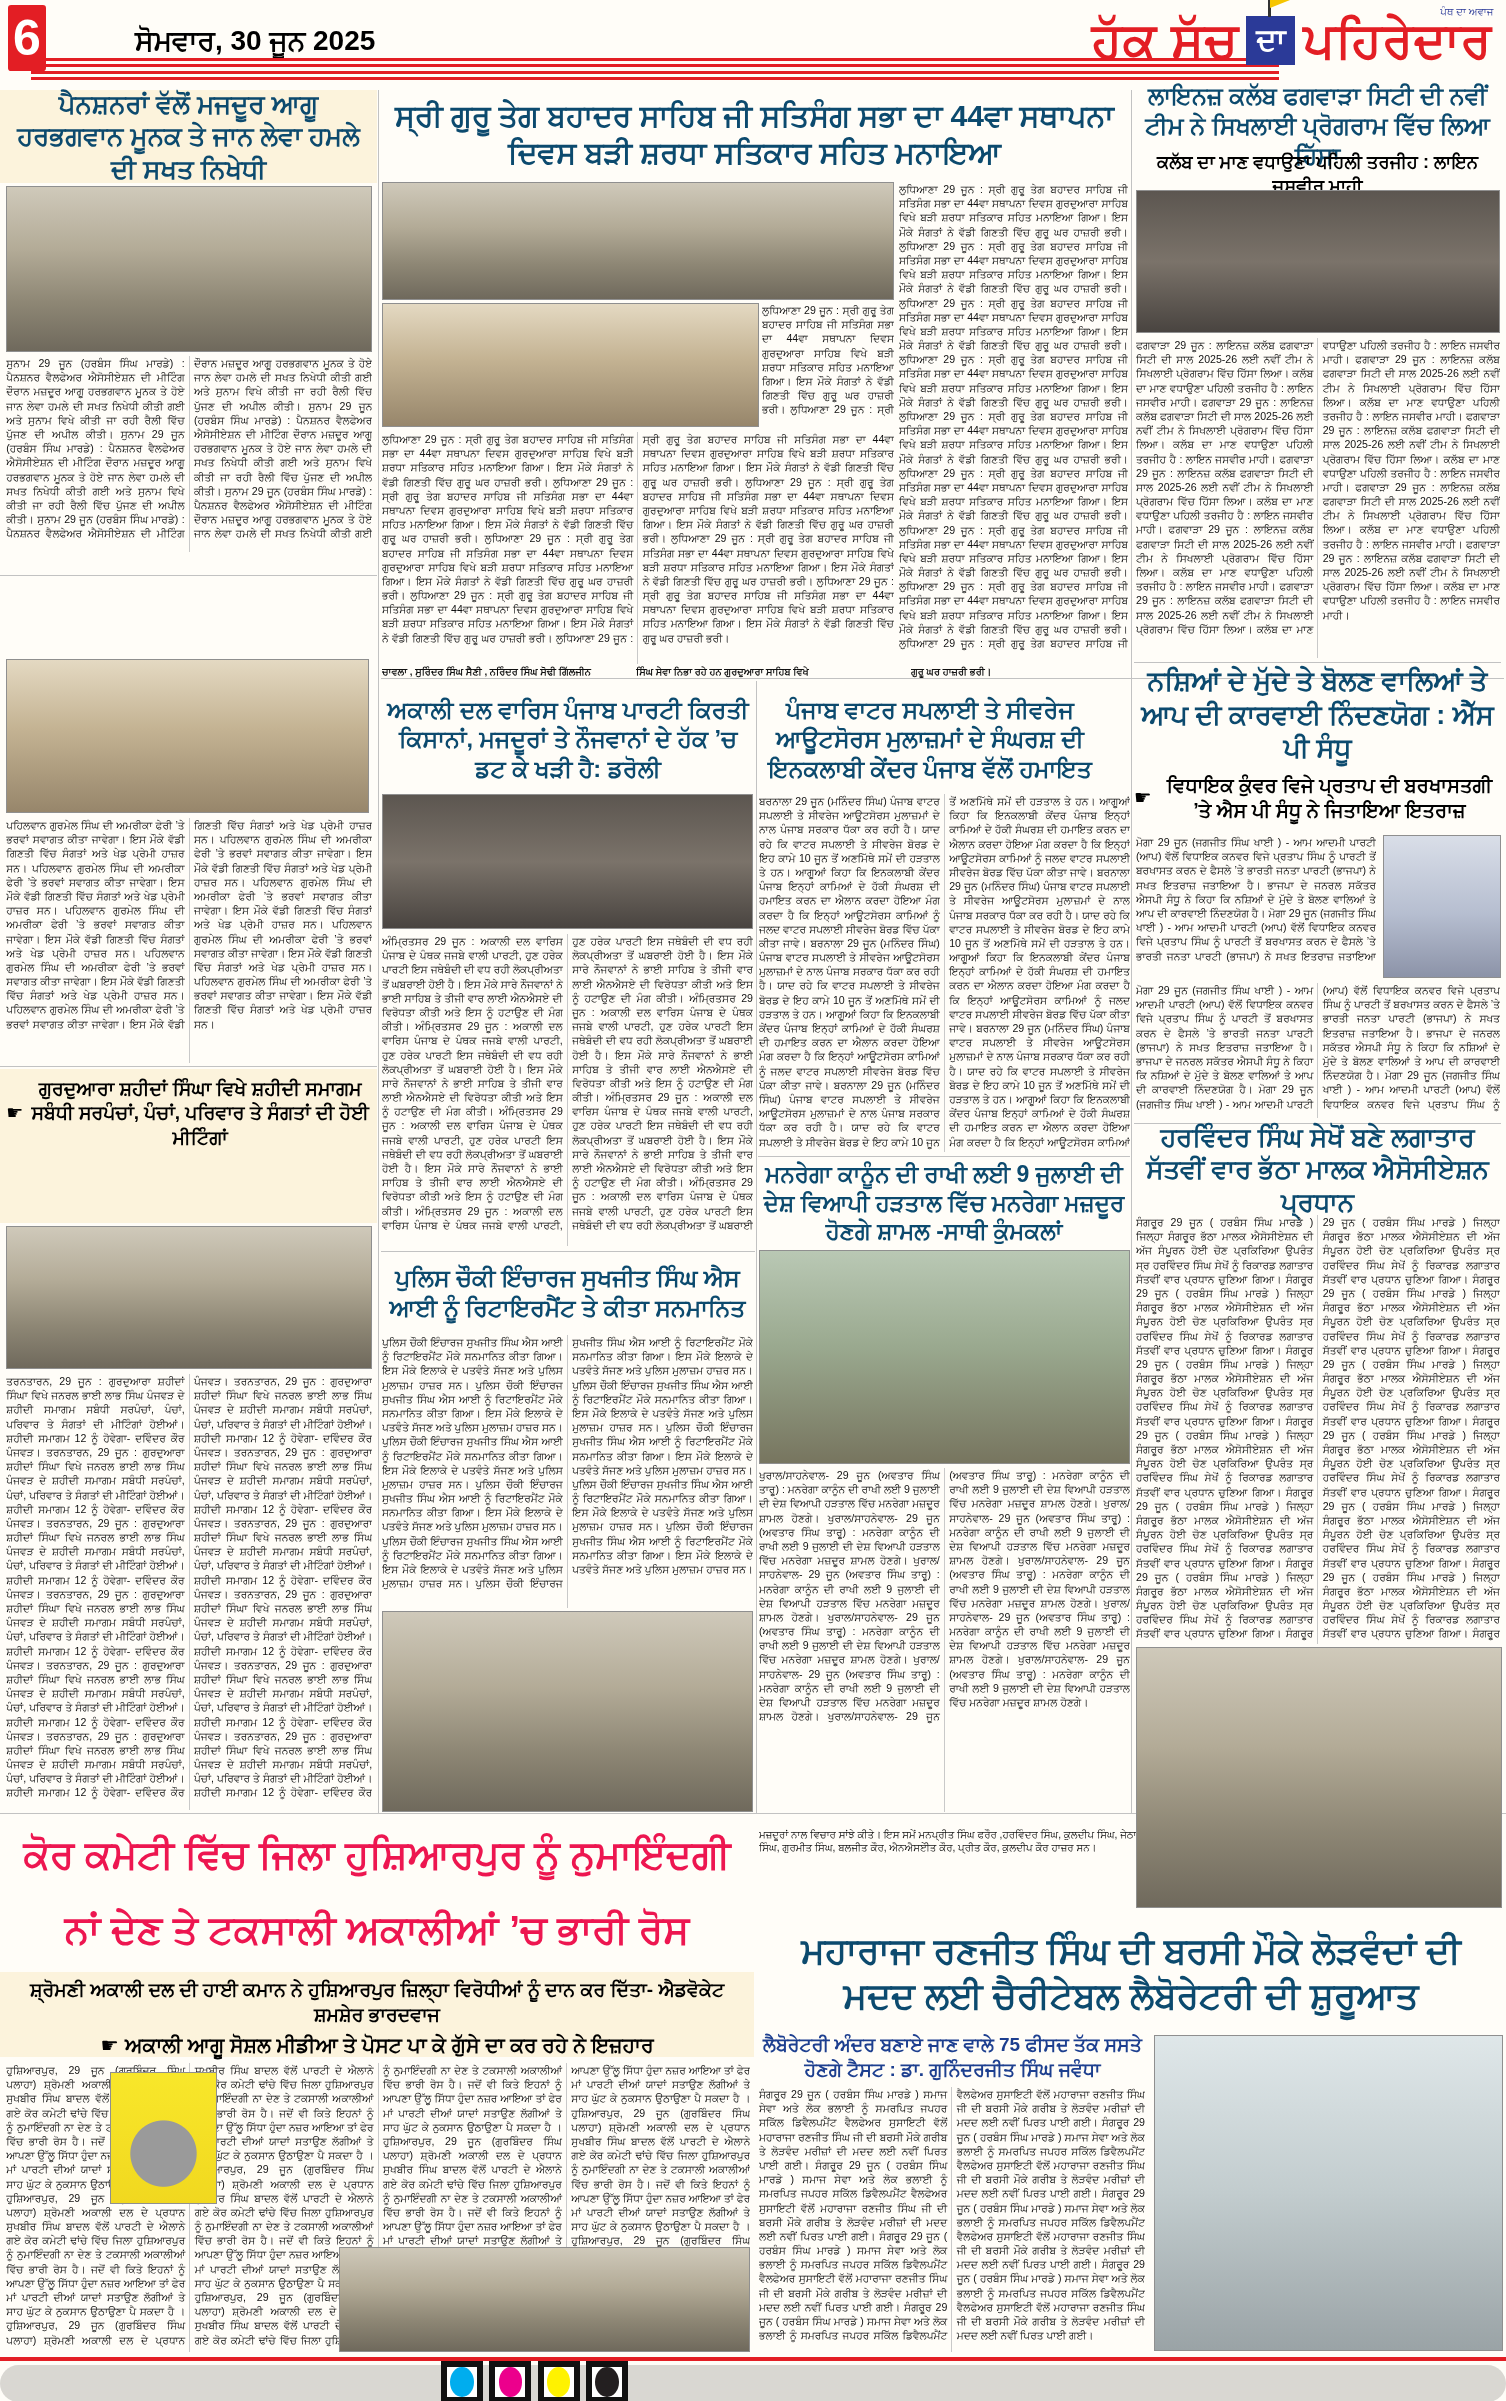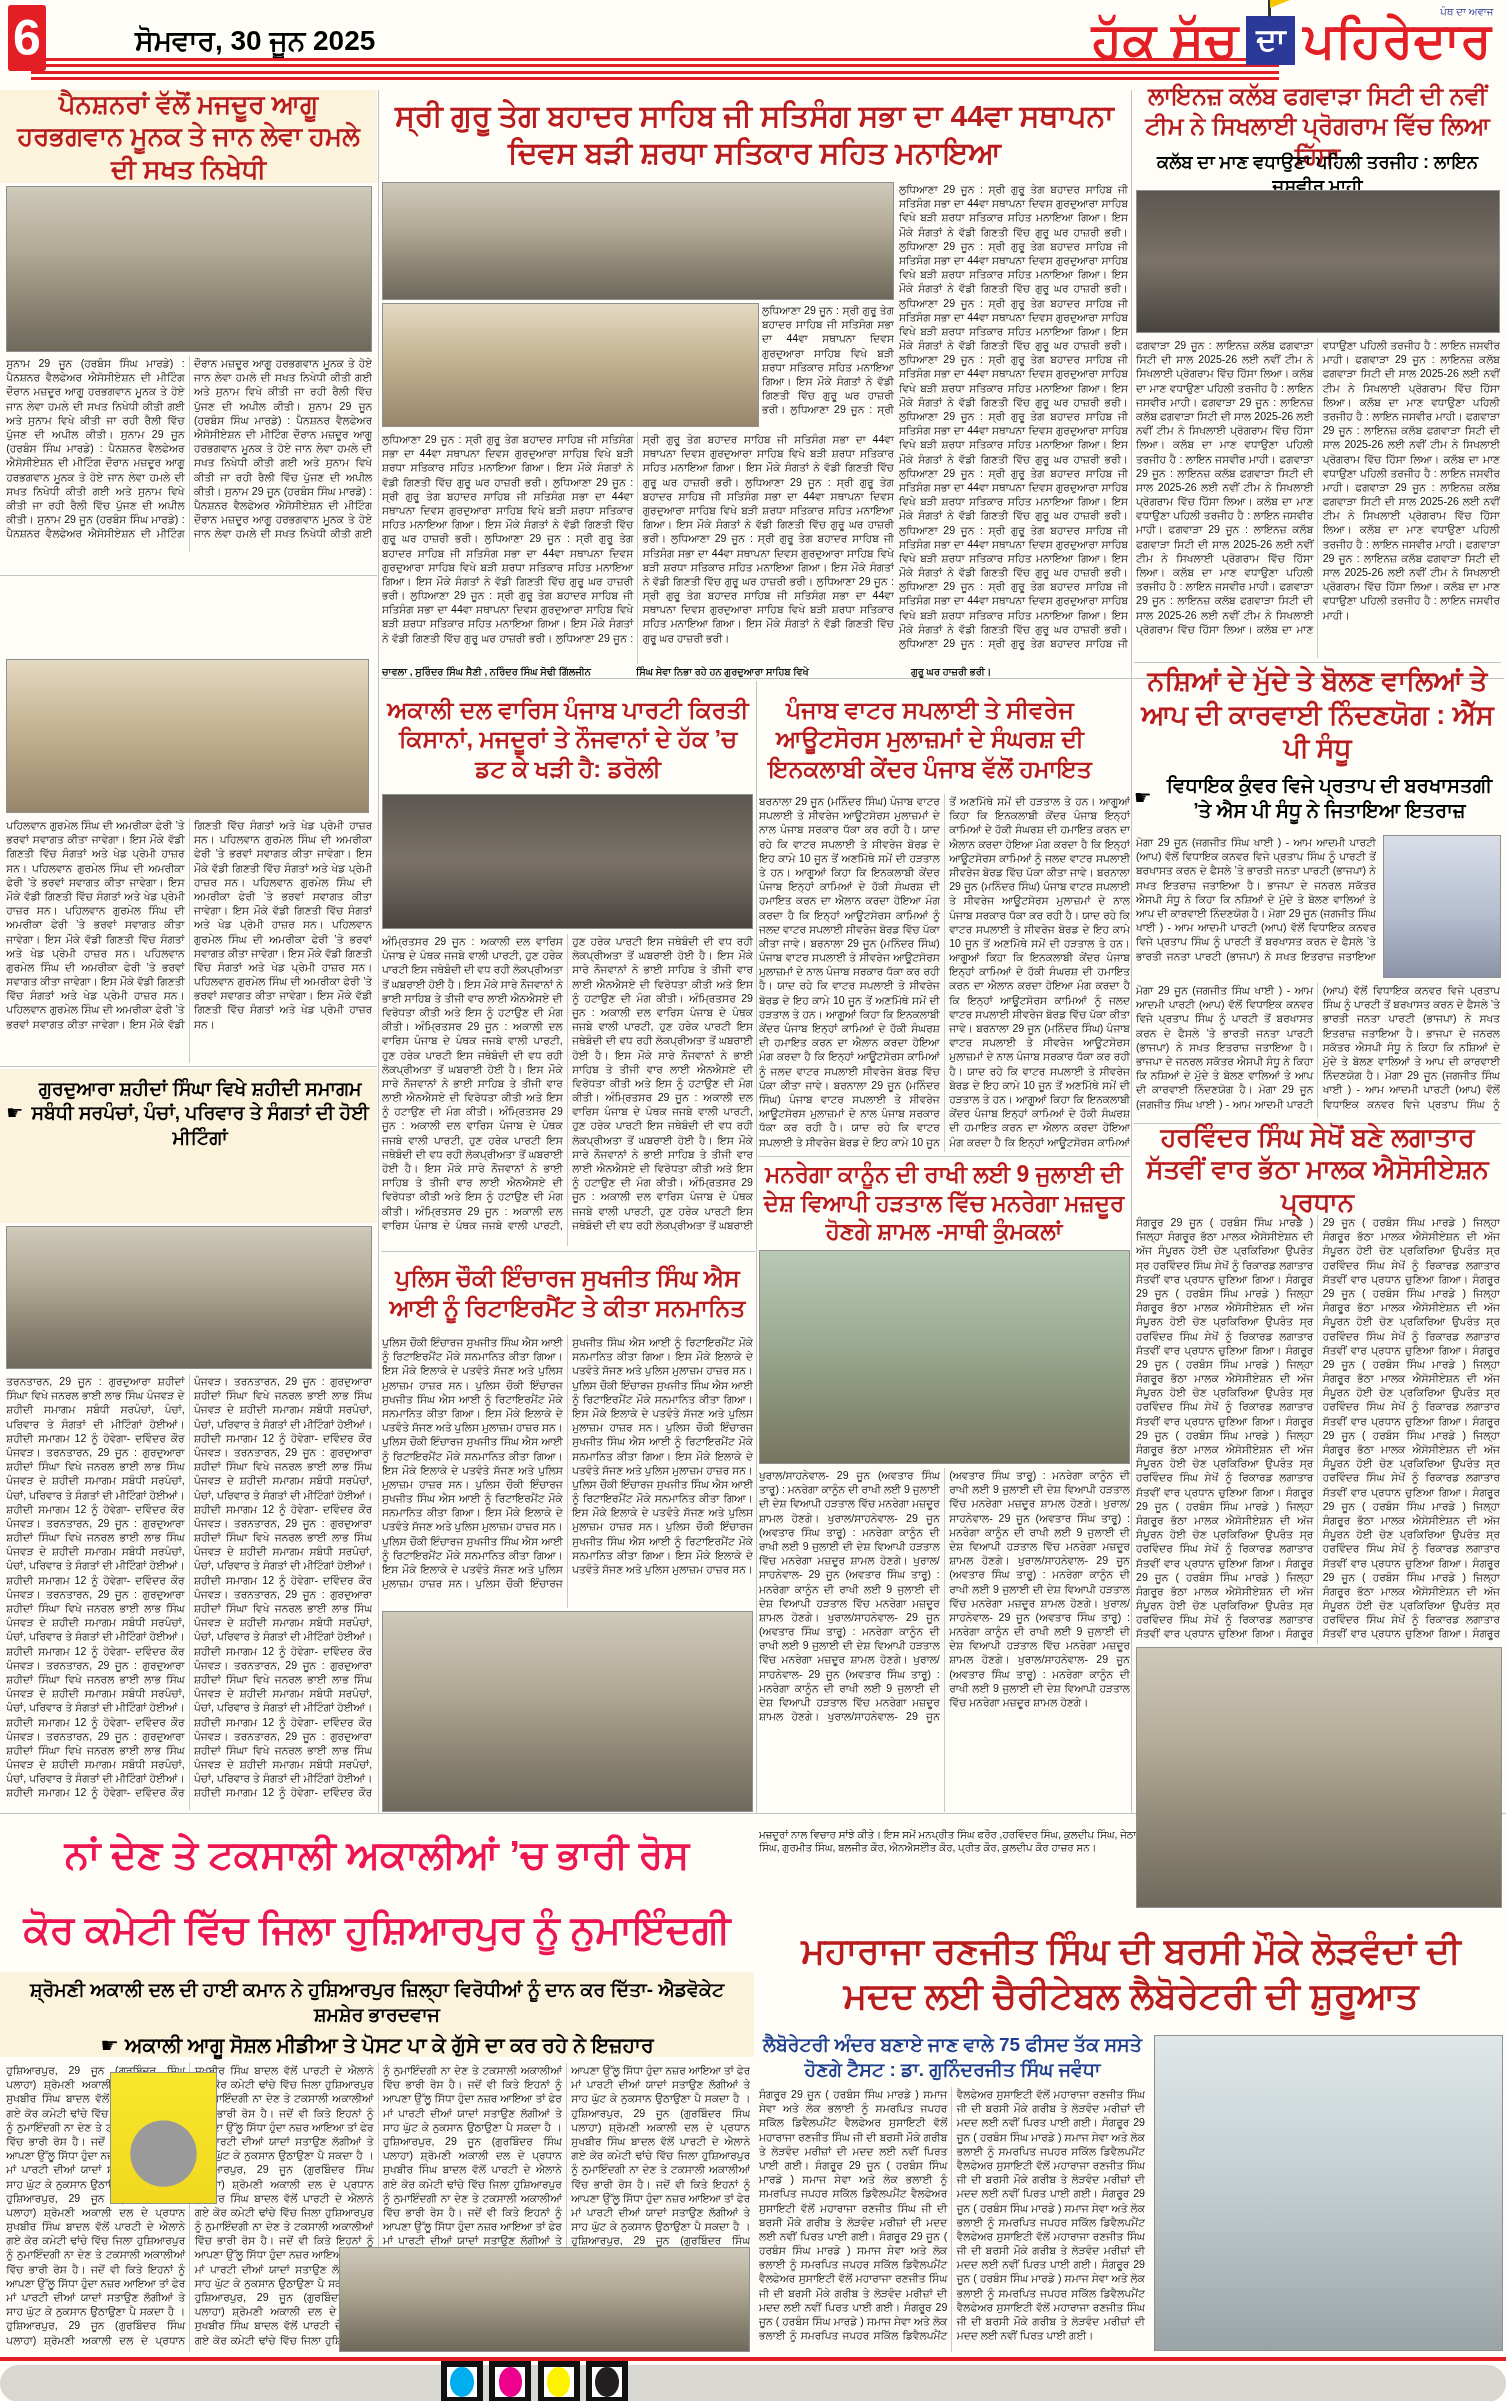--- a/index.html
+++ b/index.html
@@ -17,21 +17,21 @@
   .stripe{background:#e31e24;height:3.1px;}
   .masthead{display:flex;align-items:flex-end;gap:7.9px;}
   .mast-red{color:#e31e24;font-size:49px;font-weight:bold;line-height:1;letter-spacing:0.8px;}
   .da-box{position:relative;background:#2b3a98;color:#fff;font-size:31px;font-weight:bold;
     width:49px;height:49px;display:flex;align-items:center;justify-content:center;}
   .flagpole{position:absolute;left:22px;top:-23.6px;width:2.4px;height:25px;background:#333;}
   .flag{position:absolute;left:24px;top:-23.6px;width:0;height:0;
     border-top:8.6px solid transparent;border-bottom:8.6px solid transparent;border-left:20.4px solid #f6c500;}
   .tagline{color:#2b3a98;font-size:10.2px;font-weight:normal;margin-left:48px;}
   
-  .hl{font-weight:bold;text-align:center;line-height:1.25;color:#b91c1c;
+  .hl{font-weight:bold;text-align:center;line-height:1.25;color:#0c4a6e;
     display:flex;align-items:center;justify-content:center;}
   .hl-cream{background:#fcf3dc;}
   .hl-sub{font-weight:bold;text-align:center;line-height:1.3;color:#000;
     display:flex;align-items:center;justify-content:center;}
   .hl-red{color:#ed1650;}
   .hl-blue{color:#1d3f8f;}
   .pointer{margin-right:6.3px;}
   
   .body-txt{font-size:10.6px;line-height:1.34;text-align:justify;overflow:hidden;
     column-gap:9.4px;column-rule:0.8px solid #c9c9c9;}
@@ -148,22 +148,22 @@
   </div>
   <div class="abs photo ph-portrait" style="left:1383px;top:835px;width:118px;height:143px;"></div>
   <div class="abs body-txt" style="left:1136px;top:835px;width:240px;height:143px;column-count:1;">ਮੋਗਾ 29 ਜੂਨ (ਜਗਜੀਤ ਸਿੰਘ ਖਾਈ ) - ਆਮ ਆਦਮੀ ਪਾਰਟੀ (ਆਪ) ਵੱਲੋਂ ਵਿਧਾਇਕ ਕਨਵਰ ਵਿਜੇ ਪ੍ਰਤਾਪ ਸਿੰਘ ਨੂੰ ਪਾਰਟੀ ਤੋਂ ਬਰਖਾਸਤ ਕਰਨ ਦੇ ਫੈਸਲੇ ’ਤੇ ਭਾਰਤੀ ਜਨਤਾ ਪਾਰਟੀ (ਭਾਜਪਾ) ਨੇ ਸਖਤ ਇਤਰਾਜ਼ ਜਤਾਇਆ ਹੈ। ਭਾਜਪਾ ਦੇ ਜਨਰਲ ਸਕੱਤਰ ਐਸਪੀ ਸੰਧੂ ਨੇ ਕਿਹਾ ਕਿ ਨਸ਼ਿਆਂ ਦੇ ਮੁੱਦੇ ਤੇ ਬੋਲਣ ਵਾਲਿਆਂ ਤੇ ਆਪ ਦੀ ਕਾਰਵਾਈ ਨਿੰਦਣਯੋਗ ਹੈ। ਮੋਗਾ 29 ਜੂਨ (ਜਗਜੀਤ ਸਿੰਘ ਖਾਈ ) - ਆਮ ਆਦਮੀ ਪਾਰਟੀ (ਆਪ) ਵੱਲੋਂ ਵਿਧਾਇਕ ਕਨਵਰ ਵਿਜੇ ਪ੍ਰਤਾਪ ਸਿੰਘ ਨੂੰ ਪਾਰਟੀ ਤੋਂ ਬਰਖਾਸਤ ਕਰਨ ਦੇ ਫੈਸਲੇ ’ਤੇ ਭਾਰਤੀ ਜਨਤਾ ਪਾਰਟੀ (ਭਾਜਪਾ) ਨੇ ਸਖਤ ਇਤਰਾਜ਼ ਜਤਾਇਆ ਹੈ। ਭਾਜਪਾ ਦੇ ਜਨਰਲ ਸਕੱਤਰ ਐਸਪੀ ਸੰਧੂ ਨੇ ਕਿਹਾ ਕਿ ਨਸ਼ਿਆਂ ਦੇ ਮੁੱਦੇ ਤੇ ਬੋਲਣ ਵਾਲਿਆਂ ਤੇ ਆਪ ਦੀ ਕਾਰਵਾਈ ਨਿੰਦਣਯੋਗ ਹੈ।</div>
   <div class="abs body-txt cols2" style="left:1136px;top:983px;width:364px;height:135px;">ਮੋਗਾ 29 ਜੂਨ (ਜਗਜੀਤ ਸਿੰਘ ਖਾਈ ) - ਆਮ ਆਦਮੀ ਪਾਰਟੀ (ਆਪ) ਵੱਲੋਂ ਵਿਧਾਇਕ ਕਨਵਰ ਵਿਜੇ ਪ੍ਰਤਾਪ ਸਿੰਘ ਨੂੰ ਪਾਰਟੀ ਤੋਂ ਬਰਖਾਸਤ ਕਰਨ ਦੇ ਫੈਸਲੇ ’ਤੇ ਭਾਰਤੀ ਜਨਤਾ ਪਾਰਟੀ (ਭਾਜਪਾ) ਨੇ ਸਖਤ ਇਤਰਾਜ਼ ਜਤਾਇਆ ਹੈ। ਭਾਜਪਾ ਦੇ ਜਨਰਲ ਸਕੱਤਰ ਐਸਪੀ ਸੰਧੂ ਨੇ ਕਿਹਾ ਕਿ ਨਸ਼ਿਆਂ ਦੇ ਮੁੱਦੇ ਤੇ ਬੋਲਣ ਵਾਲਿਆਂ ਤੇ ਆਪ ਦੀ ਕਾਰਵਾਈ ਨਿੰਦਣਯੋਗ ਹੈ। ਮੋਗਾ 29 ਜੂਨ (ਜਗਜੀਤ ਸਿੰਘ ਖਾਈ ) - ਆਮ ਆਦਮੀ ਪਾਰਟੀ (ਆਪ) ਵੱਲੋਂ ਵਿਧਾਇਕ ਕਨਵਰ ਵਿਜੇ ਪ੍ਰਤਾਪ ਸਿੰਘ ਨੂੰ ਪਾਰਟੀ ਤੋਂ ਬਰਖਾਸਤ ਕਰਨ ਦੇ ਫੈਸਲੇ ’ਤੇ ਭਾਰਤੀ ਜਨਤਾ ਪਾਰਟੀ (ਭਾਜਪਾ) ਨੇ ਸਖਤ ਇਤਰਾਜ਼ ਜਤਾਇਆ ਹੈ। ਭਾਜਪਾ ਦੇ ਜਨਰਲ ਸਕੱਤਰ ਐਸਪੀ ਸੰਧੂ ਨੇ ਕਿਹਾ ਕਿ ਨਸ਼ਿਆਂ ਦੇ ਮੁੱਦੇ ਤੇ ਬੋਲਣ ਵਾਲਿਆਂ ਤੇ ਆਪ ਦੀ ਕਾਰਵਾਈ ਨਿੰਦਣਯੋਗ ਹੈ। ਮੋਗਾ 29 ਜੂਨ (ਜਗਜੀਤ ਸਿੰਘ ਖਾਈ ) - ਆਮ ਆਦਮੀ ਪਾਰਟੀ (ਆਪ) ਵੱਲੋਂ ਵਿਧਾਇਕ ਕਨਵਰ ਵਿਜੇ ਪ੍ਰਤਾਪ ਸਿੰਘ ਨੂੰ ਪਾਰਟੀ ਤੋਂ ਬਰਖਾਸਤ ਕਰਨ ਦੇ ਫੈਸਲੇ ’ਤੇ ਭਾਰਤੀ ਜਨਤਾ ਪਾਰਟੀ (ਭਾਜਪਾ) ਨੇ ਸਖਤ ਇਤਰਾਜ਼ ਜਤਾਇਆ ਹੈ। ਭਾਜਪਾ ਦੇ ਜਨਰਲ ਸਕੱਤਰ ਐਸਪੀ ਸੰਧੂ ਨੇ ਕਿਹਾ ਕਿ ਨਸ਼ਿਆਂ ਦੇ ਮੁੱਦੇ ਤੇ ਬੋਲਣ ਵਾਲਿਆਂ ਤੇ ਆਪ ਦੀ ਕਾਰਵਾਈ ਨਿੰਦਣਯੋਗ ਹੈ।</div>
 
   <div class="abs hl" style="left:1134px;top:1127px;width:367px;height:85px;font-size:26px;">ਹਰਵਿੰਦਰ ਸਿੰਘ ਸੇਖੋਂ ਬਣੇ ਲਗਾਤਾਰ ਸੱਤਵੀਂ ਵਾਰ ਭੱਠਾ ਮਾਲਕ ਐਸੋਸੀਏਸ਼ਨ ਪ੍ਰਧਾਨ</div>
   <div class="abs body-txt cols2" style="left:1136px;top:1215px;width:364px;height:429px;">ਸੰਗਰੂਰ 29 ਜੂਨ ( ਹਰਬੰਸ ਸਿੰਘ ਮਾਰਡੇ ) ਜਿਲ੍ਹਾ ਸੰਗਰੂਰ ਭੱਠਾ ਮਾਲਕ ਐਸੋਸੀਏਸ਼ਨ ਦੀ ਅੱਜ ਸੰਪੂਰਨ ਹੋਈ ਚੋਣ ਪ੍ਰਕਿਰਿਆ ਉਪਰੰਤ ਸ੍ਰ ਹਰਵਿੰਦਰ ਸਿੰਘ ਸੇਖੋਂ ਨੂੰ ਰਿਕਾਰਡ ਲਗਾਤਾਰ ਸੱਤਵੀਂ ਵਾਰ ਪ੍ਰਧਾਨ ਚੁਣਿਆ ਗਿਆ। ਸੰਗਰੂਰ 29 ਜੂਨ ( ਹਰਬੰਸ ਸਿੰਘ ਮਾਰਡੇ ) ਜਿਲ੍ਹਾ ਸੰਗਰੂਰ ਭੱਠਾ ਮਾਲਕ ਐਸੋਸੀਏਸ਼ਨ ਦੀ ਅੱਜ ਸੰਪੂਰਨ ਹੋਈ ਚੋਣ ਪ੍ਰਕਿਰਿਆ ਉਪਰੰਤ ਸ੍ਰ ਹਰਵਿੰਦਰ ਸਿੰਘ ਸੇਖੋਂ ਨੂੰ ਰਿਕਾਰਡ ਲਗਾਤਾਰ ਸੱਤਵੀਂ ਵਾਰ ਪ੍ਰਧਾਨ ਚੁਣਿਆ ਗਿਆ। ਸੰਗਰੂਰ 29 ਜੂਨ ( ਹਰਬੰਸ ਸਿੰਘ ਮਾਰਡੇ ) ਜਿਲ੍ਹਾ ਸੰਗਰੂਰ ਭੱਠਾ ਮਾਲਕ ਐਸੋਸੀਏਸ਼ਨ ਦੀ ਅੱਜ ਸੰਪੂਰਨ ਹੋਈ ਚੋਣ ਪ੍ਰਕਿਰਿਆ ਉਪਰੰਤ ਸ੍ਰ ਹਰਵਿੰਦਰ ਸਿੰਘ ਸੇਖੋਂ ਨੂੰ ਰਿਕਾਰਡ ਲਗਾਤਾਰ ਸੱਤਵੀਂ ਵਾਰ ਪ੍ਰਧਾਨ ਚੁਣਿਆ ਗਿਆ। ਸੰਗਰੂਰ 29 ਜੂਨ ( ਹਰਬੰਸ ਸਿੰਘ ਮਾਰਡੇ ) ਜਿਲ੍ਹਾ ਸੰਗਰੂਰ ਭੱਠਾ ਮਾਲਕ ਐਸੋਸੀਏਸ਼ਨ ਦੀ ਅੱਜ ਸੰਪੂਰਨ ਹੋਈ ਚੋਣ ਪ੍ਰਕਿਰਿਆ ਉਪਰੰਤ ਸ੍ਰ ਹਰਵਿੰਦਰ ਸਿੰਘ ਸੇਖੋਂ ਨੂੰ ਰਿਕਾਰਡ ਲਗਾਤਾਰ ਸੱਤਵੀਂ ਵਾਰ ਪ੍ਰਧਾਨ ਚੁਣਿਆ ਗਿਆ। ਸੰਗਰੂਰ 29 ਜੂਨ ( ਹਰਬੰਸ ਸਿੰਘ ਮਾਰਡੇ ) ਜਿਲ੍ਹਾ ਸੰਗਰੂਰ ਭੱਠਾ ਮਾਲਕ ਐਸੋਸੀਏਸ਼ਨ ਦੀ ਅੱਜ ਸੰਪੂਰਨ ਹੋਈ ਚੋਣ ਪ੍ਰਕਿਰਿਆ ਉਪਰੰਤ ਸ੍ਰ ਹਰਵਿੰਦਰ ਸਿੰਘ ਸੇਖੋਂ ਨੂੰ ਰਿਕਾਰਡ ਲਗਾਤਾਰ ਸੱਤਵੀਂ ਵਾਰ ਪ੍ਰਧਾਨ ਚੁਣਿਆ ਗਿਆ। ਸੰਗਰੂਰ 29 ਜੂਨ ( ਹਰਬੰਸ ਸਿੰਘ ਮਾਰਡੇ ) ਜਿਲ੍ਹਾ ਸੰਗਰੂਰ ਭੱਠਾ ਮਾਲਕ ਐਸੋਸੀਏਸ਼ਨ ਦੀ ਅੱਜ ਸੰਪੂਰਨ ਹੋਈ ਚੋਣ ਪ੍ਰਕਿਰਿਆ ਉਪਰੰਤ ਸ੍ਰ ਹਰਵਿੰਦਰ ਸਿੰਘ ਸੇਖੋਂ ਨੂੰ ਰਿਕਾਰਡ ਲਗਾਤਾਰ ਸੱਤਵੀਂ ਵਾਰ ਪ੍ਰਧਾਨ ਚੁਣਿਆ ਗਿਆ। ਸੰਗਰੂਰ 29 ਜੂਨ ( ਹਰਬੰਸ ਸਿੰਘ ਮਾਰਡੇ ) ਜਿਲ੍ਹਾ ਸੰਗਰੂਰ ਭੱਠਾ ਮਾਲਕ ਐਸੋਸੀਏਸ਼ਨ ਦੀ ਅੱਜ ਸੰਪੂਰਨ ਹੋਈ ਚੋਣ ਪ੍ਰਕਿਰਿਆ ਉਪਰੰਤ ਸ੍ਰ ਹਰਵਿੰਦਰ ਸਿੰਘ ਸੇਖੋਂ ਨੂੰ ਰਿਕਾਰਡ ਲਗਾਤਾਰ ਸੱਤਵੀਂ ਵਾਰ ਪ੍ਰਧਾਨ ਚੁਣਿਆ ਗਿਆ। ਸੰਗਰੂਰ 29 ਜੂਨ ( ਹਰਬੰਸ ਸਿੰਘ ਮਾਰਡੇ ) ਜਿਲ੍ਹਾ ਸੰਗਰੂਰ ਭੱਠਾ ਮਾਲਕ ਐਸੋਸੀਏਸ਼ਨ ਦੀ ਅੱਜ ਸੰਪੂਰਨ ਹੋਈ ਚੋਣ ਪ੍ਰਕਿਰਿਆ ਉਪਰੰਤ ਸ੍ਰ ਹਰਵਿੰਦਰ ਸਿੰਘ ਸੇਖੋਂ ਨੂੰ ਰਿਕਾਰਡ ਲਗਾਤਾਰ ਸੱਤਵੀਂ ਵਾਰ ਪ੍ਰਧਾਨ ਚੁਣਿਆ ਗਿਆ। ਸੰਗਰੂਰ 29 ਜੂਨ ( ਹਰਬੰਸ ਸਿੰਘ ਮਾਰਡੇ ) ਜਿਲ੍ਹਾ ਸੰਗਰੂਰ ਭੱਠਾ ਮਾਲਕ ਐਸੋਸੀਏਸ਼ਨ ਦੀ ਅੱਜ ਸੰਪੂਰਨ ਹੋਈ ਚੋਣ ਪ੍ਰਕਿਰਿਆ ਉਪਰੰਤ ਸ੍ਰ ਹਰਵਿੰਦਰ ਸਿੰਘ ਸੇਖੋਂ ਨੂੰ ਰਿਕਾਰਡ ਲਗਾਤਾਰ ਸੱਤਵੀਂ ਵਾਰ ਪ੍ਰਧਾਨ ਚੁਣਿਆ ਗਿਆ। ਸੰਗਰੂਰ 29 ਜੂਨ ( ਹਰਬੰਸ ਸਿੰਘ ਮਾਰਡੇ ) ਜਿਲ੍ਹਾ ਸੰਗਰੂਰ ਭੱਠਾ ਮਾਲਕ ਐਸੋਸੀਏਸ਼ਨ ਦੀ ਅੱਜ ਸੰਪੂਰਨ ਹੋਈ ਚੋਣ ਪ੍ਰਕਿਰਿਆ ਉਪਰੰਤ ਸ੍ਰ ਹਰਵਿੰਦਰ ਸਿੰਘ ਸੇਖੋਂ ਨੂੰ ਰਿਕਾਰਡ ਲਗਾਤਾਰ ਸੱਤਵੀਂ ਵਾਰ ਪ੍ਰਧਾਨ ਚੁਣਿਆ ਗਿਆ। ਸੰਗਰੂਰ 29 ਜੂਨ ( ਹਰਬੰਸ ਸਿੰਘ ਮਾਰਡੇ ) ਜਿਲ੍ਹਾ ਸੰਗਰੂਰ ਭੱਠਾ ਮਾਲਕ ਐਸੋਸੀਏਸ਼ਨ ਦੀ ਅੱਜ ਸੰਪੂਰਨ ਹੋਈ ਚੋਣ ਪ੍ਰਕਿਰਿਆ ਉਪਰੰਤ ਸ੍ਰ ਹਰਵਿੰਦਰ ਸਿੰਘ ਸੇਖੋਂ ਨੂੰ ਰਿਕਾਰਡ ਲਗਾਤਾਰ ਸੱਤਵੀਂ ਵਾਰ ਪ੍ਰਧਾਨ ਚੁਣਿਆ ਗਿਆ। ਸੰਗਰੂਰ 29 ਜੂਨ ( ਹਰਬੰਸ ਸਿੰਘ ਮਾਰਡੇ ) ਜਿਲ੍ਹਾ ਸੰਗਰੂਰ ਭੱਠਾ ਮਾਲਕ ਐਸੋਸੀਏਸ਼ਨ ਦੀ ਅੱਜ ਸੰਪੂਰਨ ਹੋਈ ਚੋਣ ਪ੍ਰਕਿਰਿਆ ਉਪਰੰਤ ਸ੍ਰ ਹਰਵਿੰਦਰ ਸਿੰਘ ਸੇਖੋਂ ਨੂੰ ਰਿਕਾਰਡ ਲਗਾਤਾਰ ਸੱਤਵੀਂ ਵਾਰ ਪ੍ਰਧਾਨ ਚੁਣਿਆ ਗਿਆ। ਸੰਗਰੂਰ 29 ਜੂਨ ( ਹਰਬੰਸ ਸਿੰਘ ਮਾਰਡੇ ) ਜਿਲ੍ਹਾ ਸੰਗਰੂਰ ਭੱਠਾ ਮਾਲਕ ਐਸੋਸੀਏਸ਼ਨ ਦੀ ਅੱਜ ਸੰਪੂਰਨ ਹੋਈ ਚੋਣ ਪ੍ਰਕਿਰਿਆ ਉਪਰੰਤ ਸ੍ਰ ਹਰਵਿੰਦਰ ਸਿੰਘ ਸੇਖੋਂ ਨੂੰ ਰਿਕਾਰਡ ਲਗਾਤਾਰ ਸੱਤਵੀਂ ਵਾਰ ਪ੍ਰਧਾਨ ਚੁਣਿਆ ਗਿਆ।</div>
   <div class="abs photo ph-indoor" style="left:1136px;top:1647px;width:366px;height:261px;"></div>
 
   <div class="abs" style="left:0px;top:1818px;width:754px;height:151px;">
+    <div class="hl hl-red" style="font-size:39px;height:75px;">ਕੋਰ ਕਮੇਟੀ ਵਿੱਚ ਜਿਲਾ ਹੁਸ਼ਿਆਰਪੁਰ ਨੂੰ ਨੁਮਾਇੰਦਗੀ</div>
     <div class="hl hl-red" style="font-size:39px;height:75px;">ਨਾਂ ਦੇਣ ਤੇ ਟਕਸਾਲੀ ਅਕਾਲੀਆਂ ’ਚ ਭਾਰੀ ਰੋਸ</div>
-    <div class="hl hl-red" style="font-size:39px;height:75px;">ਕੋਰ ਕਮੇਟੀ ਵਿੱਚ ਜਿਲਾ ਹੁਸ਼ਿਆਰਪੁਰ ਨੂੰ ਨੁਮਾਇੰਦਗੀ</div>
   </div>
   <div class="abs hl-cream" style="left:0px;top:1972px;width:754px;height:85px;padding:6.3px 7.9px;box-sizing:border-box;">
     <div class="hl-sub" style="font-size:19px;">ਸ਼੍ਰੋਮਣੀ ਅਕਾਲੀ ਦਲ ਦੀ ਹਾਈ ਕਮਾਨ ਨੇ ਹੁਸ਼ਿਆਰਪੁਰ ਜ਼ਿਲ੍ਹਾ ਵਿਰੋਧੀਆਂ ਨੂੰ ਦਾਨ ਕਰ ਦਿੱਤਾ- ਐਡਵੋਕੇਟ ਸ਼ਮਸ਼ੇਰ ਭਾਰਦਵਾਜ</div>
     <div class="hl-sub" style="font-size:20.4px;margin-top:4.7px;">
       <span class="pointer">☛</span>
       <span>ਅਕਾਲੀ ਆਗੂ ਸੋਸ਼ਲ ਮੀਡੀਆ ਤੇ ਪੋਸਟ ਪਾ ਕੇ ਗੁੱਸੇ ਦਾ ਕਰ ਰਹੇ ਨੇ ਇਜ਼ਹਾਰ</span>
     </div>
   </div>
   <div class="abs body-txt cols4" style="left:6.3px;top:2063px;width:744px;height:289px;">ਹੁਸ਼ਿਆਰਪੁਰ, 29 ਜੂਨ (ਗੁਰਬਿੰਦਰ ਸਿੰਘ ਪਲਾਹਾ) ਸ਼੍ਰੋਮਣੀ ਅਕਾਲੀ ਦਲ ਦੇ ਪ੍ਰਧਾਨ ਸੁਖਬੀਰ ਸਿੰਘ ਬਾਦਲ ਵੱਲੋਂ ਪਾਰਟੀ ਦੇ ਐਲਾਨੇ ਗਏ ਕੋਰ ਕਮੇਟੀ ਢਾਂਚੇ ਵਿੱਚ ਜਿਲਾ ਹੁਸ਼ਿਆਰਪੁਰ ਨੂੰ ਨੁਮਾਇੰਦਗੀ ਨਾ ਦੇਣ ਤੇ ਟਕਸਾਲੀ ਅਕਾਲੀਆਂ ਵਿੱਚ ਭਾਰੀ ਰੋਸ ਹੈ। ਜਦੋਂ ਵੀ ਕਿਤੇ ਇਹਨਾਂ ਨੂੰ ਆਪਣਾ ਉੱਲੂ ਸਿੱਧਾ ਹੁੰਦਾ ਨਜ਼ਰ ਆਇਆ ਤਾਂ ਫੇਰ ਮਾਂ ਪਾਰਟੀ ਦੀਆਂ ਯਾਦਾਂ ਸਤਾਉਣ ਲੱਗੀਆਂ ਤੇ ਸਾਹ ਘੁੱਟ ਕੇ ਨੁਕਸਾਨ ਉਠਾਉਣਾ ਪੈ ਸਕਦਾ ਹੈ । ਹੁਸ਼ਿਆਰਪੁਰ, 29 ਜੂਨ (ਗੁਰਬਿੰਦਰ ਸਿੰਘ ਪਲਾਹਾ) ਸ਼੍ਰੋਮਣੀ ਅਕਾਲੀ ਦਲ ਦੇ ਪ੍ਰਧਾਨ ਸੁਖਬੀਰ ਸਿੰਘ ਬਾਦਲ ਵੱਲੋਂ ਪਾਰਟੀ ਦੇ ਐਲਾਨੇ ਗਏ ਕੋਰ ਕਮੇਟੀ ਢਾਂਚੇ ਵਿੱਚ ਜਿਲਾ ਹੁਸ਼ਿਆਰਪੁਰ ਨੂੰ ਨੁਮਾਇੰਦਗੀ ਨਾ ਦੇਣ ਤੇ ਟਕਸਾਲੀ ਅਕਾਲੀਆਂ ਵਿੱਚ ਭਾਰੀ ਰੋਸ ਹੈ। ਜਦੋਂ ਵੀ ਕਿਤੇ ਇਹਨਾਂ ਨੂੰ ਆਪਣਾ ਉੱਲੂ ਸਿੱਧਾ ਹੁੰਦਾ ਨਜ਼ਰ ਆਇਆ ਤਾਂ ਫੇਰ ਮਾਂ ਪਾਰਟੀ ਦੀਆਂ ਯਾਦਾਂ ਸਤਾਉਣ ਲੱਗੀਆਂ ਤੇ ਸਾਹ ਘੁੱਟ ਕੇ ਨੁਕਸਾਨ ਉਠਾਉਣਾ ਪੈ ਸਕਦਾ ਹੈ । ਹੁਸ਼ਿਆਰਪੁਰ, 29 ਜੂਨ (ਗੁਰਬਿੰਦਰ ਸਿੰਘ ਪਲਾਹਾ) ਸ਼੍ਰੋਮਣੀ ਅਕਾਲੀ ਦਲ ਦੇ ਪ੍ਰਧਾਨ ਸੁਖਬੀਰ ਸਿੰਘ ਬਾਦਲ ਵੱਲੋਂ ਪਾਰਟੀ ਦੇ ਐਲਾਨੇ ਗਏ ਕੋਰ ਕਮੇਟੀ ਢਾਂਚੇ ਵਿੱਚ ਜਿਲਾ ਹੁਸ਼ਿਆਰਪੁਰ ਨੂੰ ਨੁਮਾਇੰਦਗੀ ਨਾ ਦੇਣ ਤੇ ਟਕਸਾਲੀ ਅਕਾਲੀਆਂ ਵਿੱਚ ਭਾਰੀ ਰੋਸ ਹੈ। ਜਦੋਂ ਵੀ ਕਿਤੇ ਇਹਨਾਂ ਨੂੰ ਆਪਣਾ ਉੱਲੂ ਸਿੱਧਾ ਹੁੰਦਾ ਨਜ਼ਰ ਆਇਆ ਤਾਂ ਫੇਰ ਮਾਂ ਪਾਰਟੀ ਦੀਆਂ ਯਾਦਾਂ ਸਤਾਉਣ ਲੱਗੀਆਂ ਤੇ ਸਾਹ ਘੁੱਟ ਕੇ ਨੁਕਸਾਨ ਉਠਾਉਣਾ ਪੈ ਸਕਦਾ ਹੈ । ਹੁਸ਼ਿਆਰਪੁਰ, 29 ਜੂਨ (ਗੁਰਬਿੰਦਰ ਸਿੰਘ ਪਲਾਹਾ) ਸ਼੍ਰੋਮਣੀ ਅਕਾਲੀ ਦਲ ਦੇ ਪ੍ਰਧਾਨ ਸੁਖਬੀਰ ਸਿੰਘ ਬਾਦਲ ਵੱਲੋਂ ਪਾਰਟੀ ਦੇ ਐਲਾਨੇ ਗਏ ਕੋਰ ਕਮੇਟੀ ਢਾਂਚੇ ਵਿੱਚ ਜਿਲਾ ਹੁਸ਼ਿਆਰਪੁਰ ਨੂੰ ਨੁਮਾਇੰਦਗੀ ਨਾ ਦੇਣ ਤੇ ਟਕਸਾਲੀ ਅਕਾਲੀਆਂ ਵਿੱਚ ਭਾਰੀ ਰੋਸ ਹੈ। ਜਦੋਂ ਵੀ ਕਿਤੇ ਇਹਨਾਂ ਨੂੰ ਆਪਣਾ ਉੱਲੂ ਸਿੱਧਾ ਹੁੰਦਾ ਨਜ਼ਰ ਆਇਆ ਤਾਂ ਫੇਰ ਮਾਂ ਪਾਰਟੀ ਦੀਆਂ ਯਾਦਾਂ ਸਤਾਉਣ ਲੱਗੀਆਂ ਤੇ ਸਾਹ ਘੁੱਟ ਕੇ ਨੁਕਸਾਨ ਉਠਾਉਣਾ ਪੈ ਸਕਦਾ ਹੈ । ਹੁਸ਼ਿਆਰਪੁਰ, 29 ਜੂਨ (ਗੁਰਬਿੰਦਰ ਸਿੰਘ ਪਲਾਹਾ) ਸ਼੍ਰੋਮਣੀ ਅਕਾਲੀ ਦਲ ਦੇ ਪ੍ਰਧਾਨ ਸੁਖਬੀਰ ਸਿੰਘ ਬਾਦਲ ਵੱਲੋਂ ਪਾਰਟੀ ਦੇ ਐਲਾਨੇ ਗਏ ਕੋਰ ਕਮੇਟੀ ਢਾਂਚੇ ਵਿੱਚ ਜਿਲਾ ਹੁਸ਼ਿਆਰਪੁਰ ਨੂੰ ਨੁਮਾਇੰਦਗੀ ਨਾ ਦੇਣ ਤੇ ਟਕਸਾਲੀ ਅਕਾਲੀਆਂ ਵਿੱਚ ਭਾਰੀ ਰੋਸ ਹੈ। ਜਦੋਂ ਵੀ ਕਿਤੇ ਇਹਨਾਂ ਨੂੰ ਆਪਣਾ ਉੱਲੂ ਸਿੱਧਾ ਹੁੰਦਾ ਨਜ਼ਰ ਆਇਆ ਤਾਂ ਫੇਰ ਮਾਂ ਪਾਰਟੀ ਦੀਆਂ ਯਾਦਾਂ ਸਤਾਉਣ ਲੱਗੀਆਂ ਤੇ ਸਾਹ ਘੁੱਟ ਕੇ ਨੁਕਸਾਨ ਉਠਾਉਣਾ ਪੈ ਸਕਦਾ ਹੈ । ਹੁਸ਼ਿਆਰਪੁਰ, 29 ਜੂਨ (ਗੁਰਬਿੰਦਰ ਸਿੰਘ ਪਲਾਹਾ) ਸ਼੍ਰੋਮਣੀ ਅਕਾਲੀ ਦਲ ਦੇ ਪ੍ਰਧਾਨ ਸੁਖਬੀਰ ਸਿੰਘ ਬਾਦਲ ਵੱਲੋਂ ਪਾਰਟੀ ਦੇ ਐਲਾਨੇ ਗਏ ਕੋਰ ਕਮੇਟੀ ਢਾਂਚੇ ਵਿੱਚ ਜਿਲਾ ਹੁਸ਼ਿਆਰਪੁਰ ਨੂੰ ਨੁਮਾਇੰਦਗੀ ਨਾ ਦੇਣ ਤੇ ਟਕਸਾਲੀ ਅਕਾਲੀਆਂ ਵਿੱਚ ਭਾਰੀ ਰੋਸ ਹੈ। ਜਦੋਂ ਵੀ ਕਿਤੇ ਇਹਨਾਂ ਨੂੰ ਆਪਣਾ ਉੱਲੂ ਸਿੱਧਾ ਹੁੰਦਾ ਨਜ਼ਰ ਆਇਆ ਤਾਂ ਫੇਰ ਮਾਂ ਪਾਰਟੀ ਦੀਆਂ ਯਾਦਾਂ ਸਤਾਉਣ ਲੱਗੀਆਂ ਤੇ ਸਾਹ ਘੁੱਟ ਕੇ ਨੁਕਸਾਨ ਉਠਾਉਣਾ ਪੈ ਸਕਦਾ ਹੈ । ਹੁਸ਼ਿਆਰਪੁਰ, 29 ਜੂਨ (ਗੁਰਬਿੰਦਰ ਸਿੰਘ ਪਲਾਹਾ) ਸ਼੍ਰੋਮਣੀ ਅਕਾਲੀ ਦਲ ਦੇ ਪ੍ਰਧਾਨ ਸੁਖਬੀਰ ਸਿੰਘ ਬਾਦਲ ਵੱਲੋਂ ਪਾਰਟੀ ਦੇ ਐਲਾਨੇ ਗਏ ਕੋਰ ਕਮੇਟੀ ਢਾਂਚੇ ਵਿੱਚ ਜਿਲਾ ਹੁਸ਼ਿਆਰਪੁਰ ਨੂੰ ਨੁਮਾਇੰਦਗੀ ਨਾ ਦੇਣ ਤੇ ਟਕਸਾਲੀ ਅਕਾਲੀਆਂ ਵਿੱਚ ਭਾਰੀ ਰੋਸ ਹੈ। ਜਦੋਂ ਵੀ ਕਿਤੇ ਇਹਨਾਂ ਨੂੰ ਆਪਣਾ ਉੱਲੂ ਸਿੱਧਾ ਹੁੰਦਾ ਨਜ਼ਰ ਆਇਆ ਤਾਂ ਫੇਰ ਮਾਂ ਪਾਰਟੀ ਦੀਆਂ ਯਾਦਾਂ ਸਤਾਉਣ ਲੱਗੀਆਂ ਤੇ ਸਾਹ ਘੁੱਟ ਕੇ ਨੁਕਸਾਨ ਉਠਾਉਣਾ ਪੈ ਸਕਦਾ ਹੈ । ਹੁਸ਼ਿਆਰਪੁਰ, 29 ਜੂਨ (ਗੁਰਬਿੰਦਰ ਸਿੰਘ ਪਲਾਹਾ) ਸ਼੍ਰੋਮਣੀ ਅਕਾਲੀ ਦਲ ਦੇ ਪ੍ਰਧਾਨ ਸੁਖਬੀਰ ਸਿੰਘ ਬਾਦਲ ਵੱਲੋਂ ਪਾਰਟੀ ਦੇ ਐਲਾਨੇ ਗਏ ਕੋਰ ਕਮੇਟੀ ਢਾਂਚੇ ਵਿੱਚ ਜਿਲਾ ਹੁਸ਼ਿਆਰਪੁਰ ਨੂੰ ਨੁਮਾਇੰਦਗੀ ਨਾ ਦੇਣ ਤੇ ਟਕਸਾਲੀ ਅਕਾਲੀਆਂ ਵਿੱਚ ਭਾਰੀ ਰੋਸ ਹੈ। ਜਦੋਂ ਵੀ ਕਿਤੇ ਇਹਨਾਂ ਨੂੰ ਆਪਣਾ ਉੱਲੂ ਸਿੱਧਾ ਹੁੰਦਾ ਨਜ਼ਰ ਆਇਆ ਤਾਂ ਫੇਰ ਮਾਂ ਪਾਰਟੀ ਦੀਆਂ ਯਾਦਾਂ ਸਤਾਉਣ ਲੱਗੀਆਂ ਤੇ ਸਾਹ ਘੁੱਟ ਕੇ ਨੁਕਸਾਨ ਉਠਾਉਣਾ ਪੈ ਸਕਦਾ ਹੈ । ਹੁਸ਼ਿਆਰਪੁਰ, 29 ਜੂਨ (ਗੁਰਬਿੰਦਰ ਸਿੰਘ ਪਲਾਹਾ) ਸ਼੍ਰੋਮਣੀ ਅਕਾਲੀ ਦਲ ਦੇ ਪ੍ਰਧਾਨ ਸੁਖਬੀਰ ਸਿੰਘ ਬਾਦਲ ਵੱਲੋਂ ਪਾਰਟੀ ਦੇ ਐਲਾਨੇ ਗਏ ਕੋਰ ਕਮੇਟੀ ਢਾਂਚੇ ਵਿੱਚ ਜਿਲਾ ਹੁਸ਼ਿਆਰਪੁਰ ਨੂੰ ਨੁਮਾਇੰਦਗੀ ਨਾ ਦੇਣ ਤੇ ਟਕਸਾਲੀ ਅਕਾਲੀਆਂ ਵਿੱਚ ਭਾਰੀ ਰੋਸ ਹੈ। ਜਦੋਂ ਵੀ ਕਿਤੇ ਇਹਨਾਂ ਨੂੰ ਆਪਣਾ ਉੱਲੂ ਸਿੱਧਾ ਹੁੰਦਾ ਨਜ਼ਰ ਆਇਆ ਤਾਂ ਫੇਰ ਮਾਂ ਪਾਰਟੀ ਦੀਆਂ ਯਾਦਾਂ ਸਤਾਉਣ ਲੱਗੀਆਂ ਤੇ ਸਾਹ ਘੁੱਟ ਕੇ ਨੁਕਸਾਨ ਉਠਾਉਣਾ ਪੈ ਸਕਦਾ ਹੈ । ਹੁਸ਼ਿਆਰਪੁਰ, 29 ਜੂਨ (ਗੁਰਬਿੰਦਰ ਸਿੰਘ ਪਲਾਹਾ) ਸ਼੍ਰੋਮਣੀ ਅਕਾਲੀ ਦਲ ਦੇ ਪ੍ਰਧਾਨ ਸੁਖਬੀਰ ਸਿੰਘ ਬਾਦਲ ਵੱਲੋਂ ਪਾਰਟੀ ਦੇ ਐਲਾਨੇ ਗਏ ਕੋਰ ਕਮੇਟੀ ਢਾਂਚੇ ਵਿੱਚ ਜਿਲਾ ਹੁਸ਼ਿਆਰਪੁਰ ਨੂੰ ਨੁਮਾਇੰਦਗੀ ਨਾ ਦੇਣ ਤੇ ਟਕਸਾਲੀ ਅਕਾਲੀਆਂ ਵਿੱਚ ਭਾਰੀ ਰੋਸ ਹੈ। ਜਦੋਂ ਵੀ ਕਿਤੇ ਇਹਨਾਂ ਨੂੰ ਆਪਣਾ ਉੱਲੂ ਸਿੱਧਾ ਹੁੰਦਾ ਨਜ਼ਰ ਆਇਆ ਤਾਂ ਫੇਰ ਮਾਂ ਪਾਰਟੀ ਦੀਆਂ ਯਾਦਾਂ ਸਤਾਉਣ ਲੱਗੀਆਂ ਤੇ ਸਾਹ ਘੁੱਟ ਕੇ ਨੁਕਸਾਨ ਉਠਾਉਣਾ ਪੈ ਸਕਦਾ ਹੈ । ਹੁਸ਼ਿਆਰਪੁਰ, 29 ਜੂਨ (ਗੁਰਬਿੰਦਰ ਸਿੰਘ ਪਲਾਹਾ) ਸ਼੍ਰੋਮਣੀ ਅਕਾਲੀ ਦਲ ਦੇ ਪ੍ਰਧਾਨ ਸੁਖਬੀਰ ਸਿੰਘ ਬਾਦਲ ਵੱਲੋਂ ਪਾਰਟੀ ਦੇ ਐਲਾਨੇ ਗਏ ਕੋਰ ਕਮੇਟੀ ਢਾਂਚੇ ਵਿੱਚ ਜਿਲਾ ਹੁਸ਼ਿਆਰਪੁਰ ਨੂੰ ਨੁਮਾਇੰਦਗੀ ਨਾ ਦੇਣ ਤੇ ਟਕਸਾਲੀ ਅਕਾਲੀਆਂ ਵਿੱਚ ਭਾਰੀ ਰੋਸ ਹੈ। ਜਦੋਂ ਵੀ ਕਿਤੇ ਇਹਨਾਂ ਨੂੰ ਆਪਣਾ ਉੱਲੂ ਸਿੱਧਾ ਹੁੰਦਾ ਨਜ਼ਰ ਆਇਆ ਤਾਂ ਫੇਰ ਮਾਂ ਪਾਰਟੀ ਦੀਆਂ ਯਾਦਾਂ ਸਤਾਉਣ ਲੱਗੀਆਂ ਤੇ ਸਾਹ ਘੁੱਟ ਕੇ ਨੁਕਸਾਨ ਉਠਾਉਣਾ ਪੈ ਸਕਦਾ ਹੈ ।</div>
   <div class="abs photo ph-yellow" style="left:110px;top:2072px;width:107px;height:132px;"></div>

